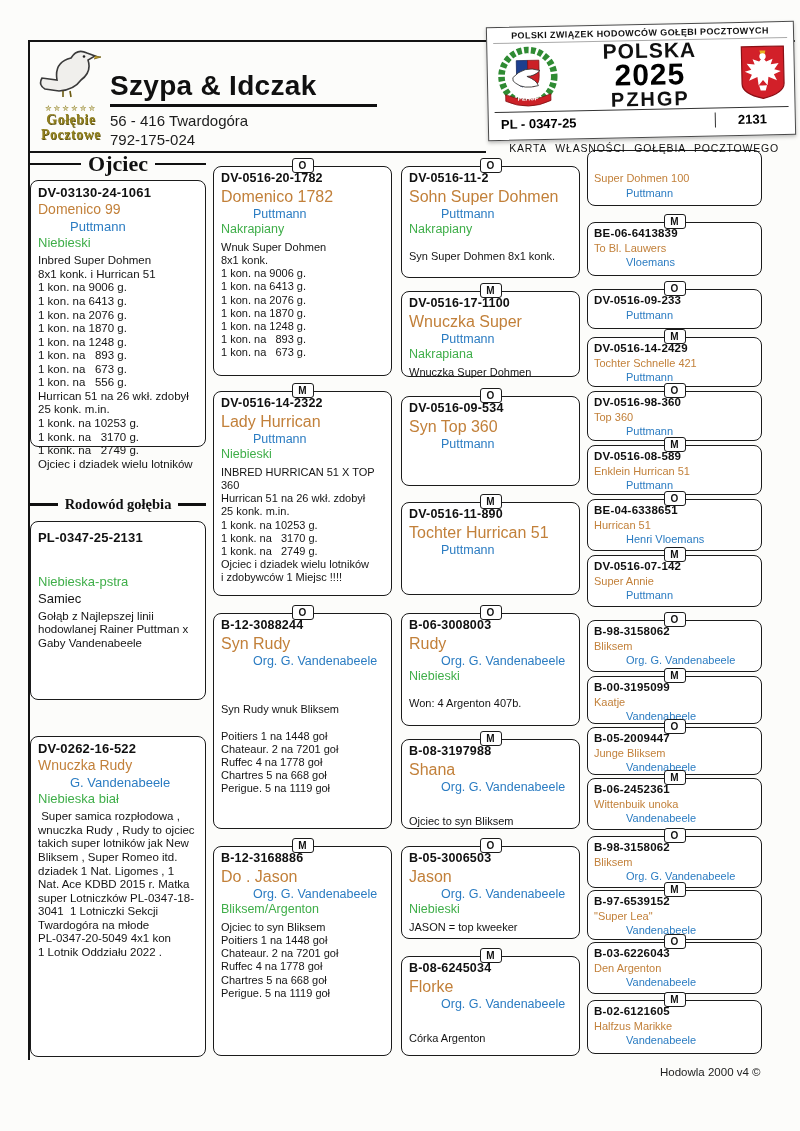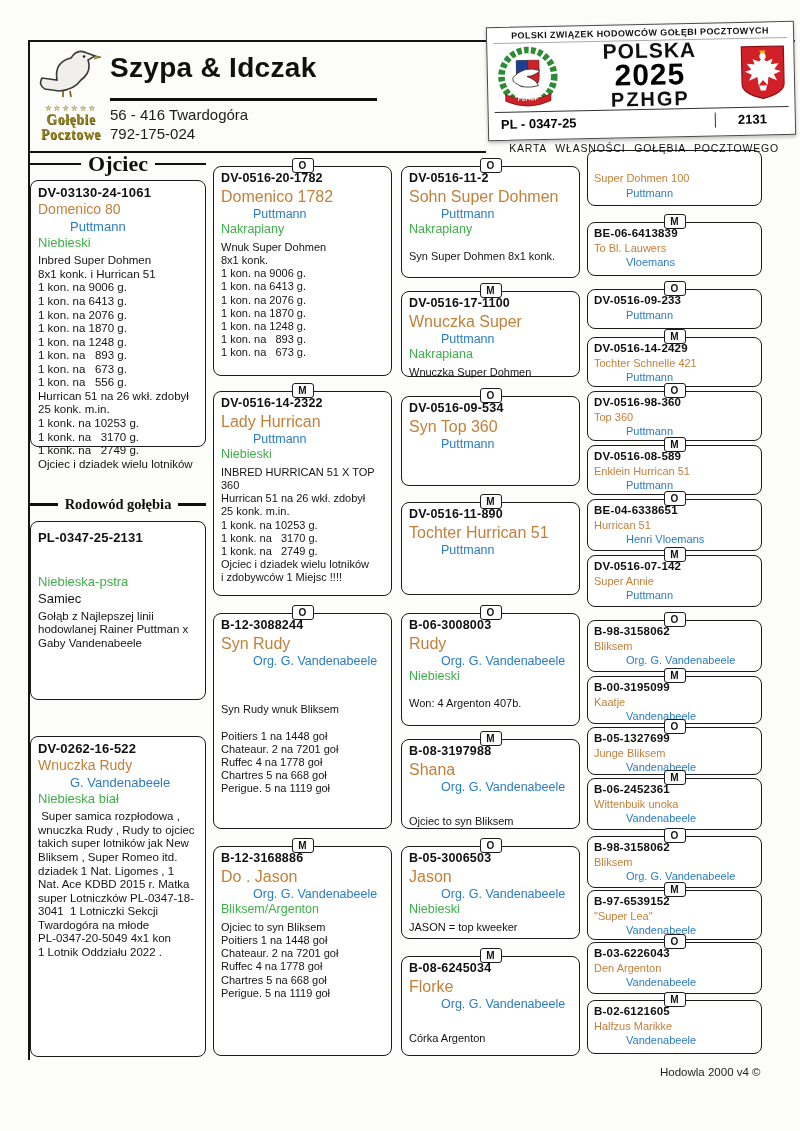--- a/index.html
+++ b/index.html
@@ -14,21 +14,21 @@
 
   .rule { position:absolute; background:var(--ink); }
 
   
   .logo { position:absolute; left:33px; top:47px; width:76px; text-align:center; }
   .logo-stars { font-size:8px; letter-spacing:2px; color:var(--gold); line-height:1; margin-top:2px; }
   .logo-word { font-family:"Liberation Serif", serif; font-weight:bold; font-size:14px; color:var(--gold);
                text-shadow:0.5px 0.5px 0 #5c5010; line-height:1.05; letter-spacing:0.5px; }
   .brand { position:absolute; left:110px; top:52px; width:370px; }
   .brand-name { font-size:28px; font-weight:bold; color:#101010; border-bottom:3px solid #101010;
-                display:inline-block; padding:0 60px 14px 0; letter-spacing:0.3px; }
+                display:inline-block; padding:0 60px 2px 0; letter-spacing:0.3px;margin-top:18px; }
   .addr { font-size:15px; color:#1c1c1c; line-height:1.25; margin-top:5px; }
 
   
   .cert { position:absolute; left:487px; top:24px; width:308px; height:114px; background:#fff;
           border:1.5px solid #4a4a4a; transform:rotate(-1.2deg); z-index:10;
           box-shadow:0 2px 4px rgba(0,0,0,.25); padding:3px 6px 0; }
   .cert-title { font-size:9px; font-weight:bold; text-align:center; letter-spacing:0.4px;
                 border-bottom:1px solid #aaa; padding-bottom:2px; color:#111; white-space:nowrap; }
   .cert-mid { display:flex; align-items:center; justify-content:space-between; height:68px; padding:1px 2px; }
   .cert-texts { text-align:center; line-height:0.95; }
@@ -133,21 +133,21 @@
   <div class="card-caption">KARTA WŁASNOŚCI GOŁĘBIA POCZTOWEGO</div>
 
   <div class="gen-header" style="left:30px;top:153px;width:176px">
     <span class="hline"></span>
     <span class="gen-title-lg">Ojciec</span>
     <span class="hline"></span>
   </div>
 
   <div class="pbox big" style="left:30px;top:180px;width:176px;height:267px">
     <div class="ring">DV-03130-24-1061</div>
-    <div class="name">Domenico 80</div>
+    <div class="name">Domenico 99</div>
     <div class="breeder">Puttmann</div>
     <div class="colorline">Niebieski</div>
     <div class="notes">Inbred Super Dohmen
 8x1 konk. i Hurrican 51
 1 kon. na 9006 g.
 1 kon. na 6413 g.
 1 kon. na 2076 g.
 1 kon. na 1870 g.
 1 kon. na 1248 g.
 1 kon. na   893 g.
@@ -385,21 +385,21 @@
 
   <div class="pbox small" style="left:587px;top:676px;width:175px;height:48px">
     <div class="tab">M</div>
     <div class="ring">B-00-3195099</div>
     <div class="name">Kaatje</div>
     <div class="breeder">Vandenabeele</div>
   </div>
 
   <div class="pbox small" style="left:587px;top:727px;width:175px;height:48px">
     <div class="tab">O</div>
-    <div class="ring">B-05-1327699</div>
+    <div class="ring">B-05-2009447</div>
     <div class="name">Junge Bliksem</div>
     <div class="breeder">Vandenabeele</div>
   </div>
 
   <div class="pbox small" style="left:587px;top:778px;width:175px;height:52px">
     <div class="tab">M</div>
     <div class="ring">B-06-2452361</div>
     <div class="name">Wittenbuik unoka</div>
     <div class="breeder">Vandenabeele</div>
   </div>

